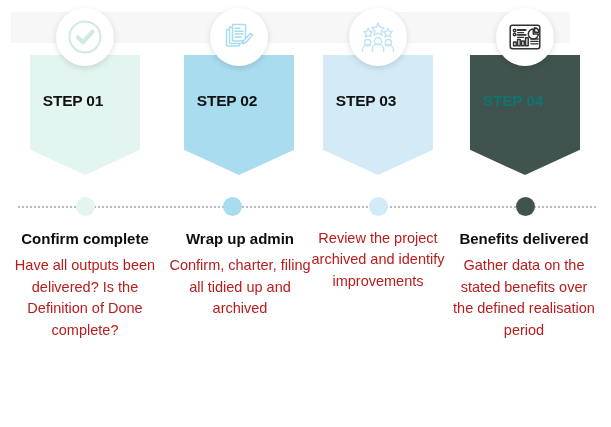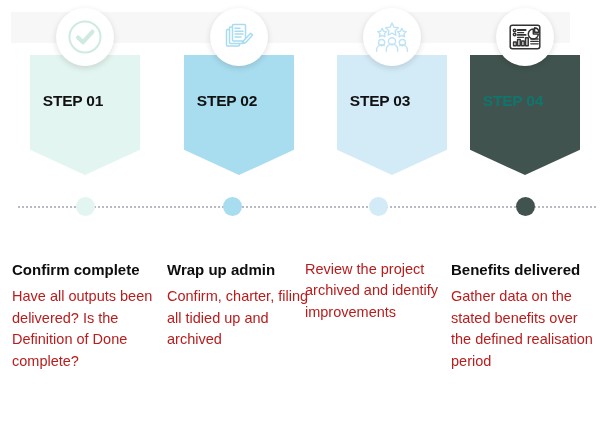--- a/index.html
+++ b/index.html
@@ -38,21 +38,21 @@
     height: 190px;
   }
   .step-col {
     position: absolute;
     top: 0;
     width: 110px;
     height: 190px;
   }
   .step-col.c0 { left: 30px; }
   .step-col.c1 { left: 184px; }
-  .step-col.c2 { left: 337px; }
+  .step-col.c2 { left: 323px; }
   .step-col.c3 { left: 470px; }
 
   .banner {
     position: absolute;
     left: 0;
     top: 55px;
     width: 110px;
     height: 120px;
     clip-path: polygon(0 0, 100% 0, 100% 79%, 50% 100%, 0 79%);
   }
@@ -112,22 +112,21 @@
     position: absolute;
     left: 0;
     top: 228px;
     width: 611px;
     height: 199px;
   }
   .caption-col {
     position: absolute;
     top: 0;
     width: 146px;
-    text-align: left;
-    margin-top: 31px;
+    text-align: center;
   }
   .caption-col.c0 { left: 12px; }
   .caption-col.c1 { left: 167px; }
   .caption-col.c2 { left: 305px; }
   .caption-col.c3 { left: 451px; }
 
   .caption-title {
     font-size: 15px;
     font-weight: bold;
     color: #0d0d0d;

